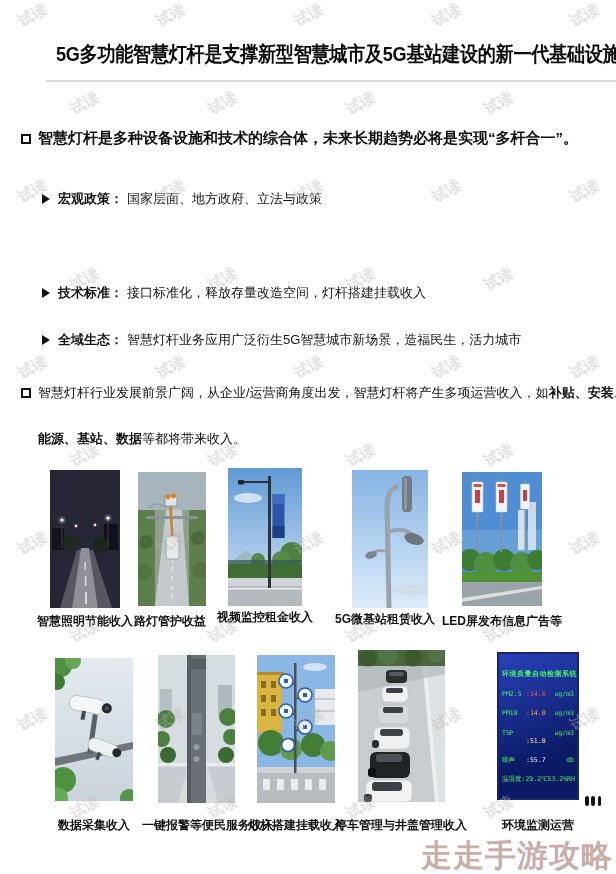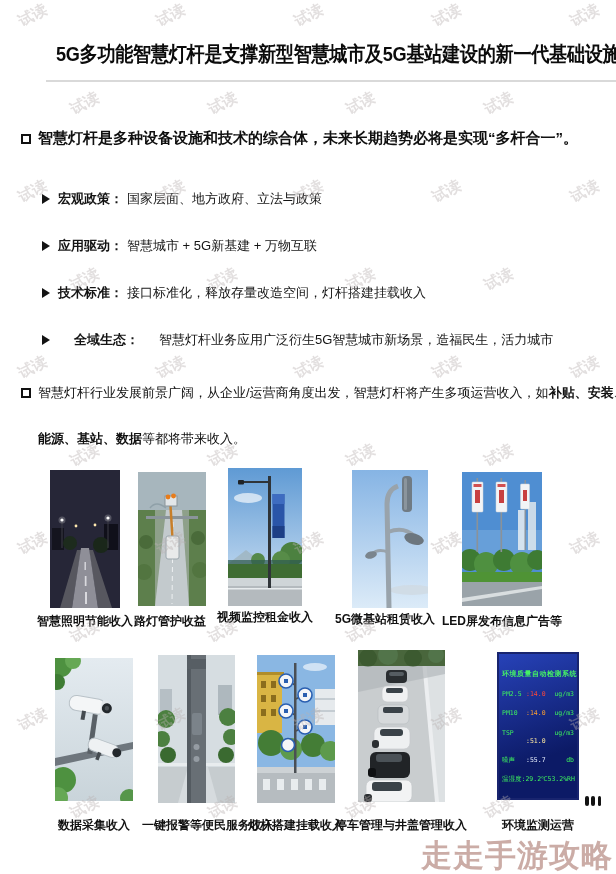--- a/index.html
+++ b/index.html
@@ -69,31 +69,26 @@
   <div class="header-line"></div>
 
   <div class="sq" style="left:21px; top:134px;"></div>
   <div class="b-text" style="top:129px;">智慧灯杆是多种设备设施和技术的综合体，未来长期趋势必将是实现“多杆合一”。</div>
 
   <div class="sub" style="top:190px;">
     <span class="arrow"></span>
     <span class="lab"><i style="font-style:normal">宏观政策</i><i style="font-style:normal">：</i></span>
     <span>国家层面、地方政府、立法与政策</span>
   </div>
-  <div class="sub" style="top:237px;">
-    <span class="arrow"></span>
-    <span class="lab"><i style="font-style:normal">应用驱动</i><i style="font-style:normal">：</i></span>
-    <span>智慧城市 + 5G新基建 + 万物互联</span>
-  </div>
   <div class="sub" style="top:284px;">
     <span class="arrow"></span>
     <span class="lab"><i style="font-style:normal">技术标准</i><i style="font-style:normal">：</i></span>
     <span>接口标准化，释放存量改造空间，灯杆搭建挂载收入</span>
   </div>
-  <div class="sub" style="top:331px;gap:16px;">
+  <div class="sub" style="top:331px;">
     <span class="arrow"></span>
     <span class="lab"><i style="font-style:normal">全域生态</i><i style="font-style:normal">：</i></span>
     <span>智慧灯杆业务应用广泛衍生5G智慧城市新场景，造福民生，活力城市</span>
   </div>
 
   <div class="sq" style="left:21px; top:388px;"></div>
   <div class="rich" style="top:384px;">
     <span>智慧灯杆行业发展前景广阔，从企业/运营商角度出发，智慧灯杆将产生多项运营收入，如</span><b>补贴、安装、运维、搭载、广告、</b>
   </div>
   <div class="rich" style="top:430px;">

